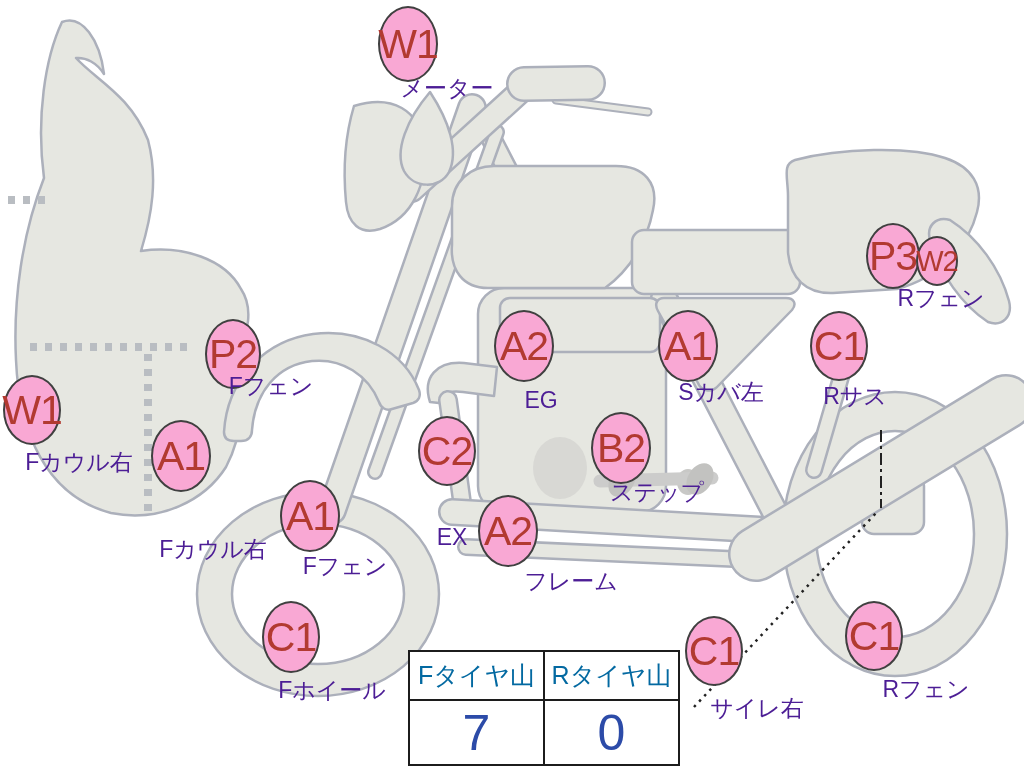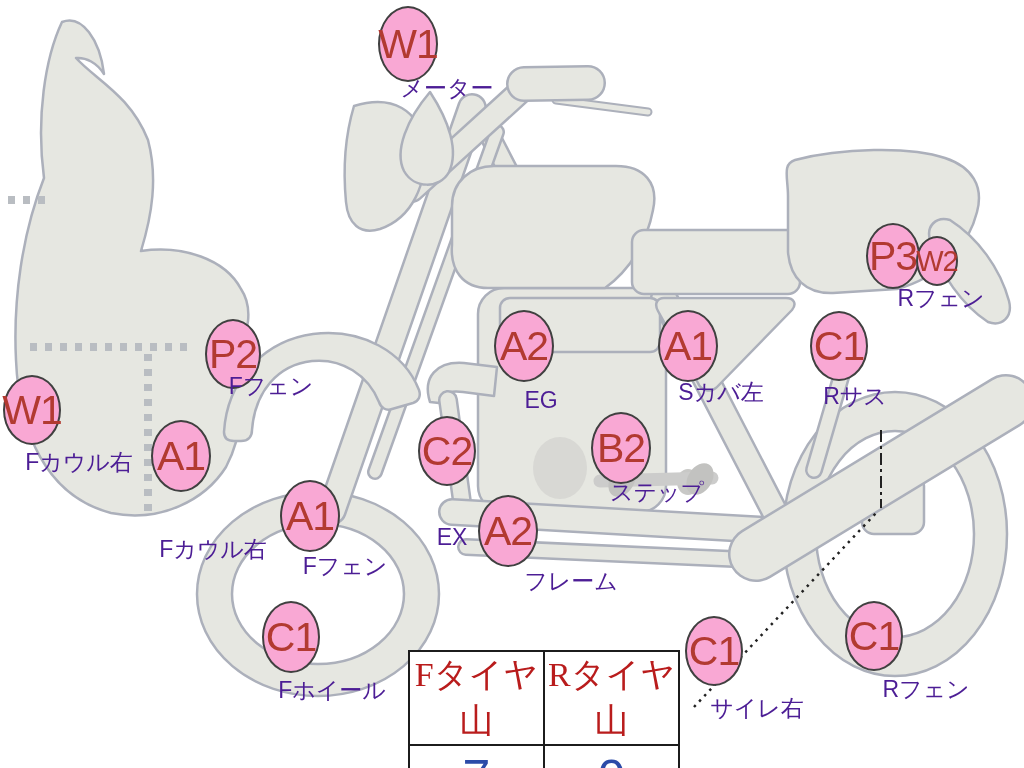--- a/index.html
+++ b/index.html
@@ -27,21 +27,21 @@
     color:#4c1d95;font-size:23px;line-height:1;white-space:nowrap;
   }
   .tire-table{
     position:absolute;left:408px;top:650px;
     border-collapse:collapse;background:#ffffff;
   }
   .tire-table td{
     border:2.5px solid #1c1c1c;text-align:center;vertical-align:middle;
     width:133px;padding:0;
   }
-  .tire-table .hdr{height:47px;font-size:34px;color:#b91c1c;font-family:Liberation Serif, serif;}
+  .tire-table .hdr{height:47px;font-size:25px;color:#0369a1;}
   .tire-table .val{height:63px;font-size:50px;color:#2c4ba8;}
 </style>
 </head>
 <body>
 
 <div class="stage">
 
   <svg width="1024" height="768" viewBox="0 0 1024 768">
 
     <path class="bodypart" d="M 62,22 C 82,14 100,40 104,74 C 97,63 86,57 76,58 C 96,80 130,95 148,140

